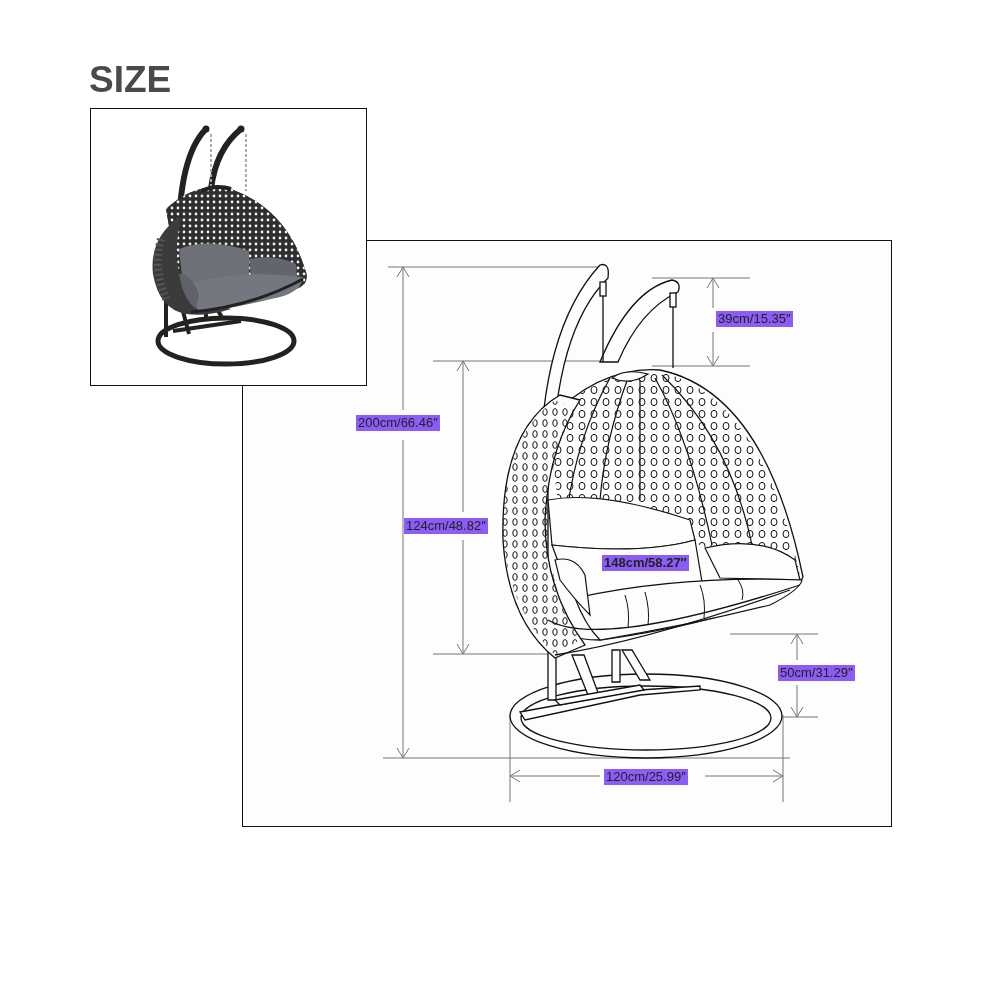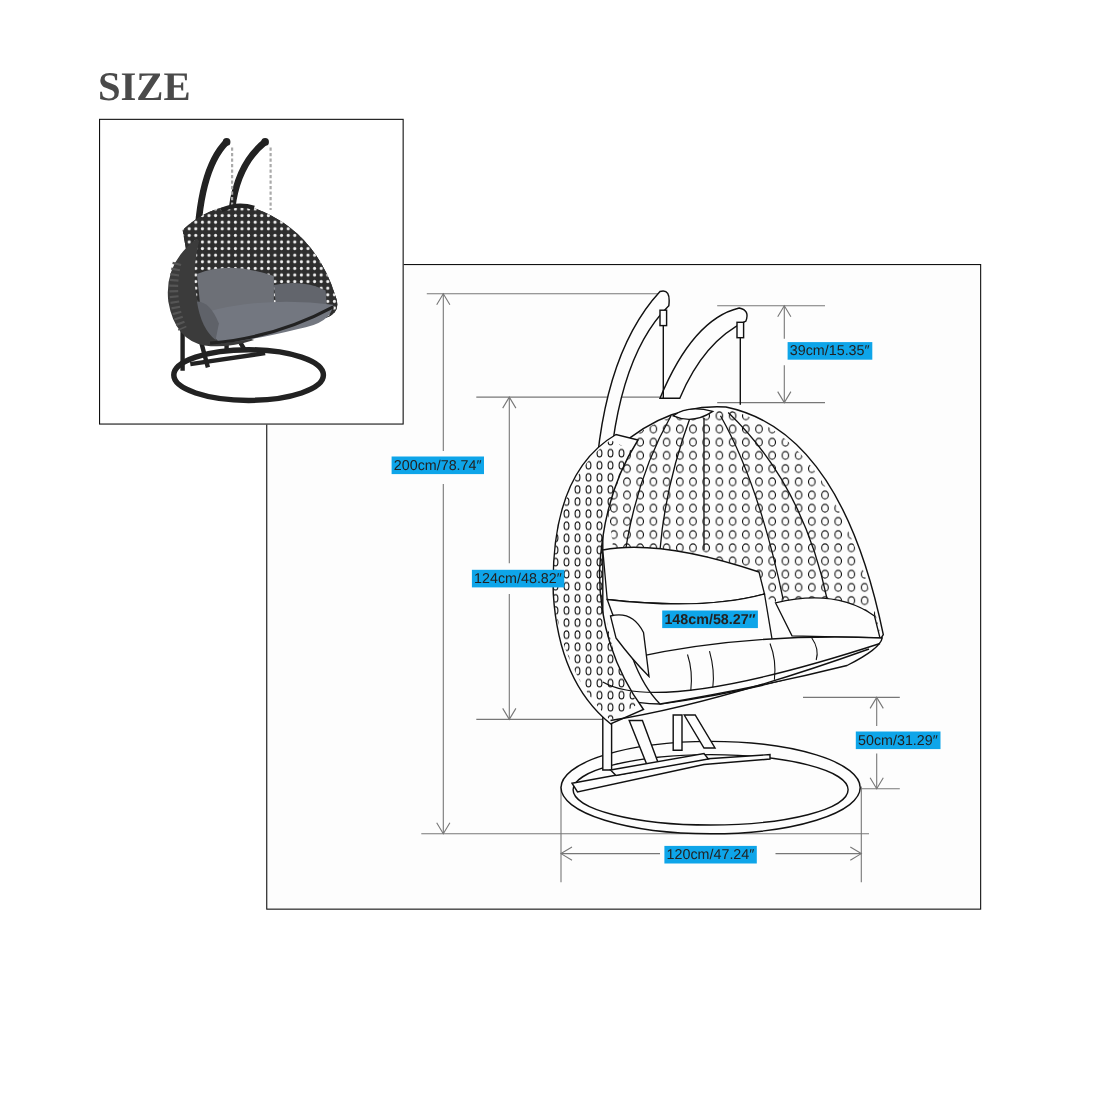--- a/index.html
+++ b/index.html
@@ -1,26 +1,26 @@
 <!DOCTYPE html>
 <html><head>
 <meta charset="utf-8">
 <style>
   html, body { margin: 0; padding: 0; background: #ffffff; }
   body { width: 1000px; height: 1000px; position: relative; overflow: hidden;
          font-family: "Liberation Sans", sans-serif; }
   .title { position: absolute; left: 89px; top: 60px; font-size: 37px; font-weight: bold;
-           color: #4a4a4a; letter-spacing: 0px; line-height: 40px; font-family: Liberation Serif, serif; }
+           color: #4a4a4a; letter-spacing: 0px; line-height: 40px; }
   .diagram-box { position: absolute; left: 242px; top: 240px; width: 650px; height: 587px;
                  border: 1.5px solid #111; background: #fdfdfd; box-sizing: border-box; }
   .photo-box { position: absolute; left: 90px; top: 108px; width: 277px; height: 278px;
                border: 1.5px solid #111; background: #ffffff; box-sizing: border-box; z-index: 2; }
   .photo-box svg, .diagram-svg { position: absolute; left: 0; top: 0; }
   .diagram-svg { z-index: 1; }
-  .dim-label { position: absolute; font-size: 13px; color: #222; background: #0ea5e9;
+  .dim-label { position: absolute; font-size: 13px; color: #222; background: #8b5cf6;
                white-space: nowrap; line-height: 16px; z-index: 3; padding: 0 2px; }
 </style>
 </head>
 <body>
 
 <div class="title">SIZE</div>
 
 <div class="diagram-box"></div>
 
 <svg class="diagram-svg" width="1000" height="1000" viewBox="0 0 1000 1000">
@@ -130,26 +130,26 @@
     <path d="M625,595 Q630,610 628,628"></path>
     <path d="M645,592 Q650,610 648,625"></path>
     <path d="M700,585 Q706,600 704,618"></path>
     <path d="M738,580 Q745,590 742,600"></path>
   </g>
 
   <path d="M548,620 Q600,650 800,585" stroke="#111" stroke-width="1.3" fill="none"></path>
   <path d="M555,655 Q650,640 790,590" stroke="#111" stroke-width="1.3" fill="none"></path>
 </svg>
 
-<span class="dim-label" style="left:356px; top:415px;">200cm/78.74″</span>
-<span class="dim-label" style="left:429px; top:518px;">124cm/48.82″</span>
+<span class="dim-label" style="left:356px; top:415px;">200cm/66.46″</span>
+<span class="dim-label" style="left:404px; top:518px;">124cm/48.82″</span>
 <span class="dim-label" style="left:716px; top:311px;">39cm/15.35″</span>
 <span class="dim-label" style="left:602px; top:555px;font-weight:bold;">148cm/58.27″</span>
 <span class="dim-label" style="left:778px; top:665px;">50cm/31.29″</span>
-<span class="dim-label" style="left:604px; top:769px;">120cm/47.24″</span>
+<span class="dim-label" style="left:604px; top:769px;">120cm/25.99″</span>
 
 <div class="photo-box">
   <svg width="275" height="276" viewBox="0 0 275 276">
     <defs>
       <pattern id="pholes" x="0" y="0" width="6" height="6" patternUnits="userSpaceOnUse">
         <rect width="6" height="6" fill="#2e2e2e"></rect>
         <circle cx="3" cy="3" r="1.4" fill="#f2f2f2"></circle>
       </pattern>
       <clipPath id="pclip">
         <path d="M75,100 Q105,72 140,80 Q195,100 214,160 Q220,175 205,180 L90,185 Z"></path>

